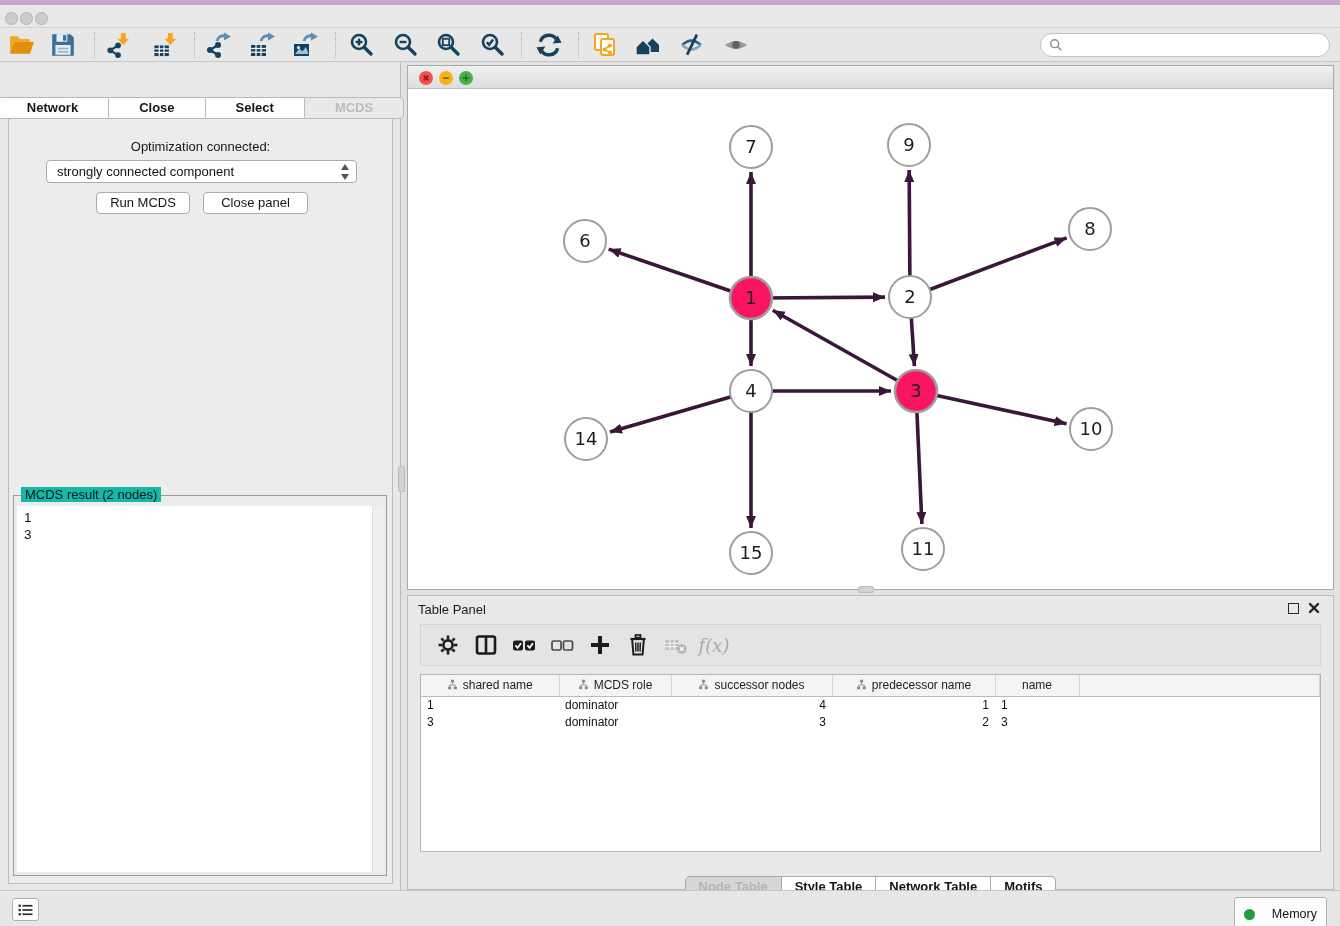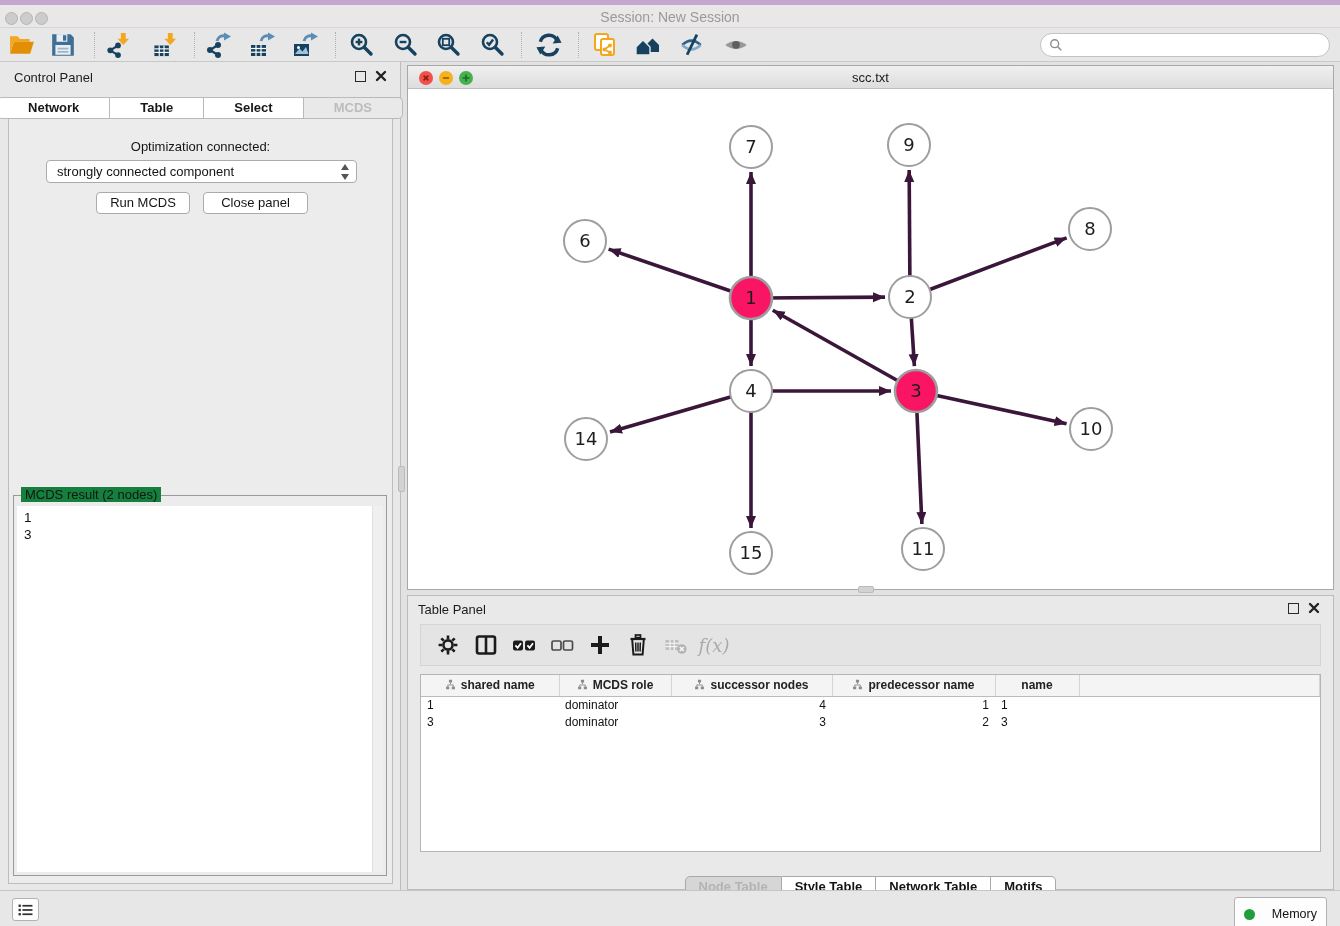--- a/index.html
+++ b/index.html
@@ -54,21 +54,21 @@
   .opt-select .steppers { position:absolute; right:6px; top:3px; width:9px; height:16px; }
   .steppers .up { position:absolute; top:0; left:0; width:0; height:0; border-left:4.5px solid transparent;
     border-right:4.5px solid transparent; border-bottom:6px solid #555; }
   .steppers .down { position:absolute; bottom:0; left:0; width:0; height:0; border-left:4.5px solid transparent;
     border-right:4.5px solid transparent; border-top:6px solid #555; }
   .cp-btn { position:absolute; top:73px; height:22px; background:#fff; border:1px solid #ababab;
     border-radius:4px; font-size:13px; color:#141414; text-align:center; line-height:20px; }
   .btn-run { left:87px; width:94px; }
   .btn-close { left:194px; width:105px; }
   .result-box { position:absolute; left:4px; top:376px; width:374px; height:381px; border:1px solid #9a9a9a; }
-  .result-legend { position:absolute; top:-9px; left:7px; background:#15803d; padding:0 4px;
+  .result-legend { position:absolute; top:-9px; left:7px; background:#14b8a6; padding:0 4px;
     font-size:13px; color:#141414; }
   .result-inner { position:absolute; left:3px; top:10px; right:3px; bottom:3px; background:#fff; }
   .result-track { position:absolute; right:0; top:0; bottom:0; width:11px; background:#f0f0f0;
     border-left:1px solid #e0e0e0; }
   .result-lines { padding:3px 7px; font-size:13.5px; color:#111; line-height:17px; }
 
   
   .net-window { position:absolute; left:407px; top:65px; width:927px; height:525px;
     border:1px solid #a8a8a8; background:#fff; }
   .net-titlebar { position:absolute; left:0; top:0; width:100%; height:23px;
@@ -92,21 +92,21 @@
   .tp-toolbar { position:absolute; left:12px; top:28px; right:12px; height:42px; background:#e4e4e4;
     border:1px solid #d4d4d4; display:flex; align-items:center; padding-left:8px; }
   .tp-icon { width:38px; height:30px; display:flex; align-items:center; justify-content:center; }
   .tp-icon svg { width:24px; height:24px; }
   .fx { font-family:"DejaVu Serif","Liberation Serif",serif; font-style:italic; font-size:18px; color:#aaa; }
   .tp-table { position:absolute; left:12px; top:78px; right:12px; height:178px; background:#fff;
     border:1px solid #b5b5b5; overflow:hidden; }
   table.grid { border-collapse:collapse; width:100%; table-layout:fixed; }
   table.grid th { height:21px; background:#f4f4f4; border-right:1px solid #d4d4d4; border-bottom:1px solid #bbb;
     font-size:12px; font-weight:normal; color:#222; text-align:center; vertical-align:middle; }
-  table.grid th .hwrap { display:inline-flex; align-items:center; gap:5px;font-weight:bold; }
+  table.grid th .hwrap { display:inline-flex; align-items:center; gap:5px; }
   table.grid th svg { width:11px; height:11px; }
   table.grid td { height:17px; font-size:12px; color:#111; padding:0 6px; white-space:nowrap; overflow:hidden; }
   td.al { text-align:left; } td.ar { text-align:right; padding-right:12px; }
   .tp-tabs { position:absolute; left:0; right:0; top:280px; display:flex; justify-content:center; }
   .tp-tab { height:22px; line-height:20px; padding:0 13px; font-size:13px; font-weight:bold; color:#141414;
     background:#fff; border:1px solid #a9a9a9; border-left:none; }
   .tp-tab:first-child { border-left:1px solid #a9a9a9; border-radius:5px 0 0 5px; }
   .tp-tab:last-child { border-radius:0 5px 5px 0; }
   .tp-tab.active { background:#d6d6d6; color:#b3b3b3; }
 
@@ -124,21 +124,20 @@
 </head>
 <body>
 
 <div class="app">
 
   <div class="mac-strip"></div>
   <div class="titlebar">
     <div class="tl-dot" style="left:5px"></div>
     <div class="tl-dot" style="left:20px"></div>
     <div class="tl-dot" style="left:35px"></div>
-    <div class="win-title">Session: New Session</div>
   </div>
 
   <div class="toolbar">
     <div class="tbtn" style="left:5px">
       <svg viewBox="0 0 24 22">
           <path d="M1 19 L1 3 L8 3 L10 5.5 L19 5.5 L19 8 L4.2 8 Z" fill="#f2a71d"></path>
           <path d="M1 19 L4.5 8 L23 8 L19.5 19 Z" fill="#e08f07"></path>
         </svg>
     </div>
     <div class="tbtn" style="left:46px">
@@ -289,32 +288,23 @@
     <div class="searchbox">
       <svg viewBox="0 0 16 16">
           <circle cx="6.5" cy="6.5" r="4.5" fill="none" stroke="#8a8a8a" stroke-width="1.6"></circle>
           <line x1="10" y1="10" x2="14" y2="14" stroke="#8a8a8a" stroke-width="1.6"></line>
         </svg>
       <input type="text" placeholder="" style="">
     </div>
   </div>
 
   <div class="control-panel">
-    <div class="cp-header">
-      <div class="cp-title">Control Panel</div>
-      <span class="float-btn" style="right:34px"></span>
-      <span class="close-btn" style="right:12px">
-        <svg viewBox="0 0 14 14">
-            <path d="M3 3 L11 11 M11 3 L3 11" stroke="#222" stroke-width="2.4" stroke-linecap="round"></path>
-          </svg>
-      </span>
-    </div>
     <div class="cp-tabs">
       <div class="cp-tab">Network</div>
-      <div class="cp-tab">Table</div>
+      <div class="cp-tab">Close</div>
       <div class="cp-tab">Select</div>
       <div class="cp-tab active">MCDS</div>
     </div>
     <div class="cp-body">
       <div class="opt-label">Optimization connected:</div>
       <div class="opt-select">
         <span>strongly connected component</span>
         <span class="steppers">
             <span class="up"></span>
             <span class="down"></span>
@@ -345,21 +335,20 @@
       <span class="net-tl tl-yel2" style="left:31px">
         <svg viewBox="0 0 10 10">
             <path d="M2 5h6" stroke="#935c00" stroke-width="1.6"></path>
           </svg>
       </span>
       <span class="net-tl tl-grn2" style="left:51px">
         <svg viewBox="0 0 10 10">
             <path d="M5 1.6v6.8M1.6 5h6.8" stroke="#1d6e22" stroke-width="1.6"></path>
           </svg>
       </span>
-      <div class="net-title">scc.txt</div>
     </div>
     <div class="net-canvas">
       <svg id="graph-svg" viewBox="0 0 925 500">
           <defs>
             <marker id="arrow" markerWidth="13" markerHeight="11" refX="12" refY="5" orient="auto" markerUnits="userSpaceOnUse">
               <path d="M0,0 L12,5 L0,10 Z" fill="#3a173a"></path>
             </marker>
           </defs>
           <line x1="343" y1="209" x2="343" y2="83" stroke="#3a173a" stroke-width="3.6" marker-end="url(#arrow)"></line>
           <line x1="343" y1="209" x2="200.64490046432553" y2="160.11903208714793" stroke="#3a173a" stroke-width="3.6" marker-end="url(#arrow)"></line>

